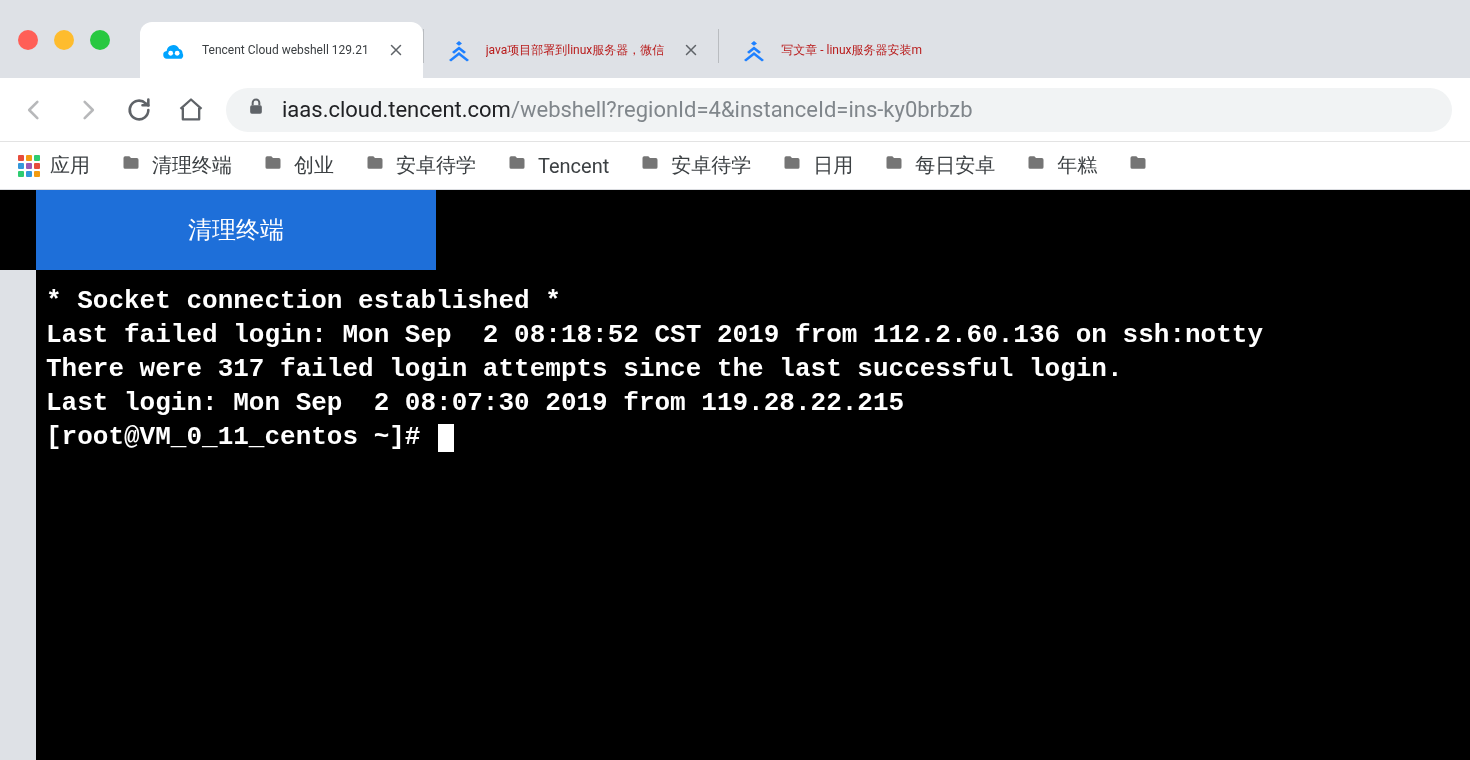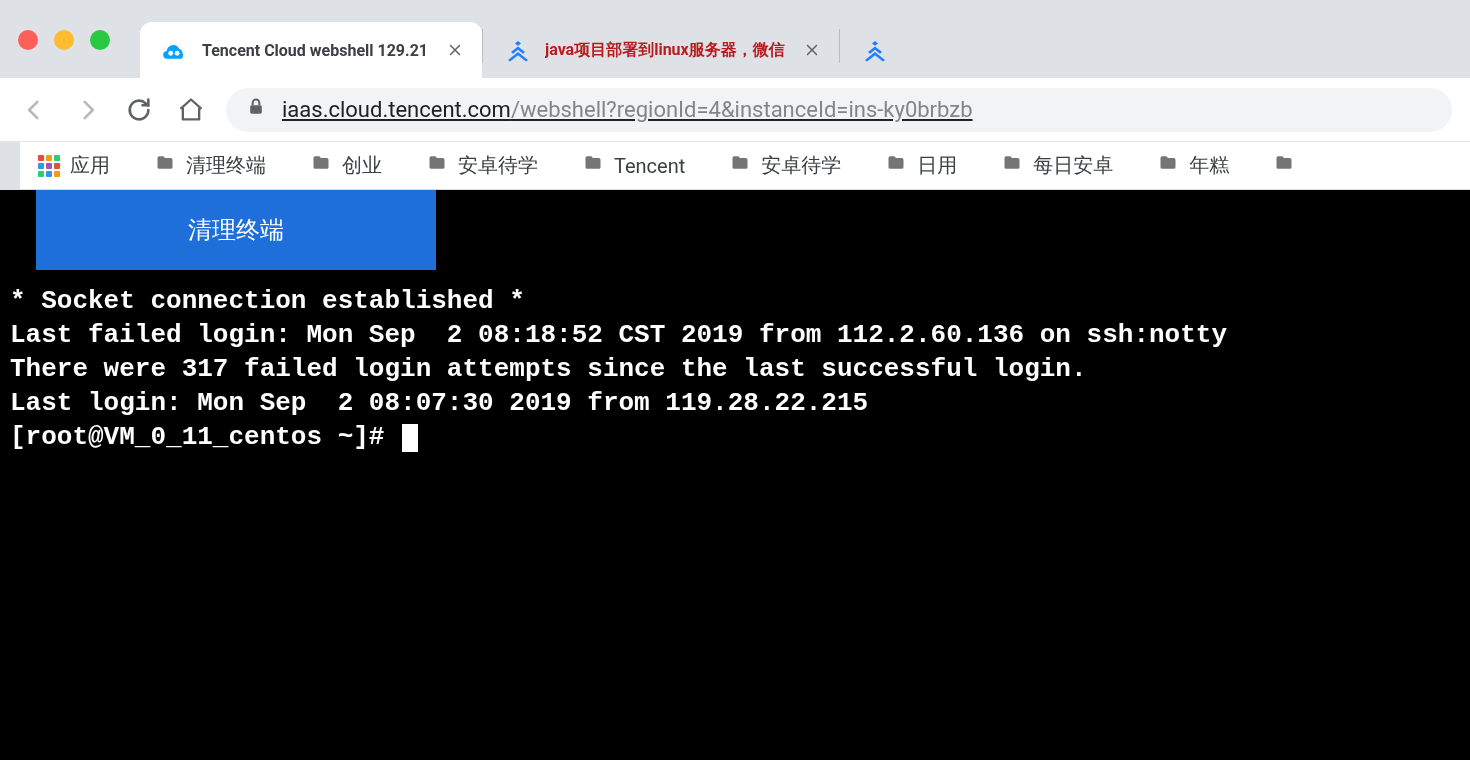--- a/index.html
+++ b/index.html
@@ -36,26 +36,25 @@
   .tabs {
     display: flex;
     align-items: flex-end;
     height: 60px;
   }
   .tab {
     display: flex;
     align-items: center;
     height: 56px;
     padding: 0 18px 0 22px;
-    font-size: 16px;
+    font-size: 12px;
     color: #3c4043;
     position: relative;
     min-width: 0;
     white-space: nowrap;
-    font-weight: bold;
   }
   .tab.active {
     background: #ffffff;
     border-top-left-radius: 12px;
     border-top-right-radius: 12px;
     z-index: 2;
   }
   .tab.inactive {
     color: #b91c1c;
   }
@@ -103,38 +102,36 @@
     flex: 1;
     height: 44px;
     background: #f1f3f4;
     border-radius: 22px;
     display: flex;
     align-items: center;
     padding: 0 20px;
     font-size: 22px;
     color: #202124;
     gap: 16px;
-    text-decoration: underline;
   }
   .lock svg { width: 20px; height: 20px; color: #5f6368; }
   .url-host { color: #202124; }
   .url-path { color: #80868b; }
 
   
   .bookmarks {
     background: #ffffff;
     height: 48px;
     display: flex;
     align-items: center;
     padding: 0 18px;
-    gap: 44px;
+    gap: 30px;
     font-size: 20px;
     color: #3c4043;
     border-bottom: 1px solid #dadce0;
-    margin-left: 20px;
   }
   .apps-tile {
     width: 22px; height: 22px;
     display: grid; grid-template-columns: repeat(3,1fr); grid-template-rows: repeat(3,1fr);
     gap: 2px;
   }
   .apps-tile span { width: 100%; height: 100%; border-radius: 1px; }
   .bm {
     display: flex; align-items: center; gap: 10px; white-space: nowrap;
   }
@@ -163,20 +160,21 @@
     color: #ffffff;
     font-family: "Courier New", Courier, monospace;
     font-weight: bold;
     font-size: 26px;
     line-height: 34px;
     padding: 14px 10px;
     height: calc(760px - 78px - 64px - 48px - 80px);
     white-space: pre;
     overflow: hidden;
     position: relative;
+    margin-left: 36px;
   }
   .cursor {
     display: inline-block;
     width: 16px; height: 28px;
     background: #ffffff;
     vertical-align: text-bottom;
     margin-left: 2px;
   }
 </style>
 </head>
@@ -224,20 +222,21 @@
     </div>
 
     <div class="tab-sep"></div>
 
     <div class="tab inactive">
       <span class="favicon juejin-icon">
         <svg viewBox="0 0 24 24">
             <path fill="#1e80ff" d="M12 3l3 2.4-3 2.4-3-2.4L12 3zm0 5.5l7 5.6-2 1.6-5-4-5 4-2-1.6 7-5.6zm0 5.5l10 8-2 1.6-8-6.4-8 6.4L2 22l10-8z"></path>
           </svg>
       </span>
+      <span class="label">写文章 - linux服务器安装m</span>
     </div>
   </div>
 </div>
 
 <div class="toolbar">
   <span class="nav-btn disabled">
     <svg viewBox="0 0 24 24">
         <path fill="none" stroke="currentColor" stroke-width="2.2" stroke-linecap="round" stroke-linejoin="round" d="M14 5l-7 7 7 7"></path>
       </svg>
   </span>

